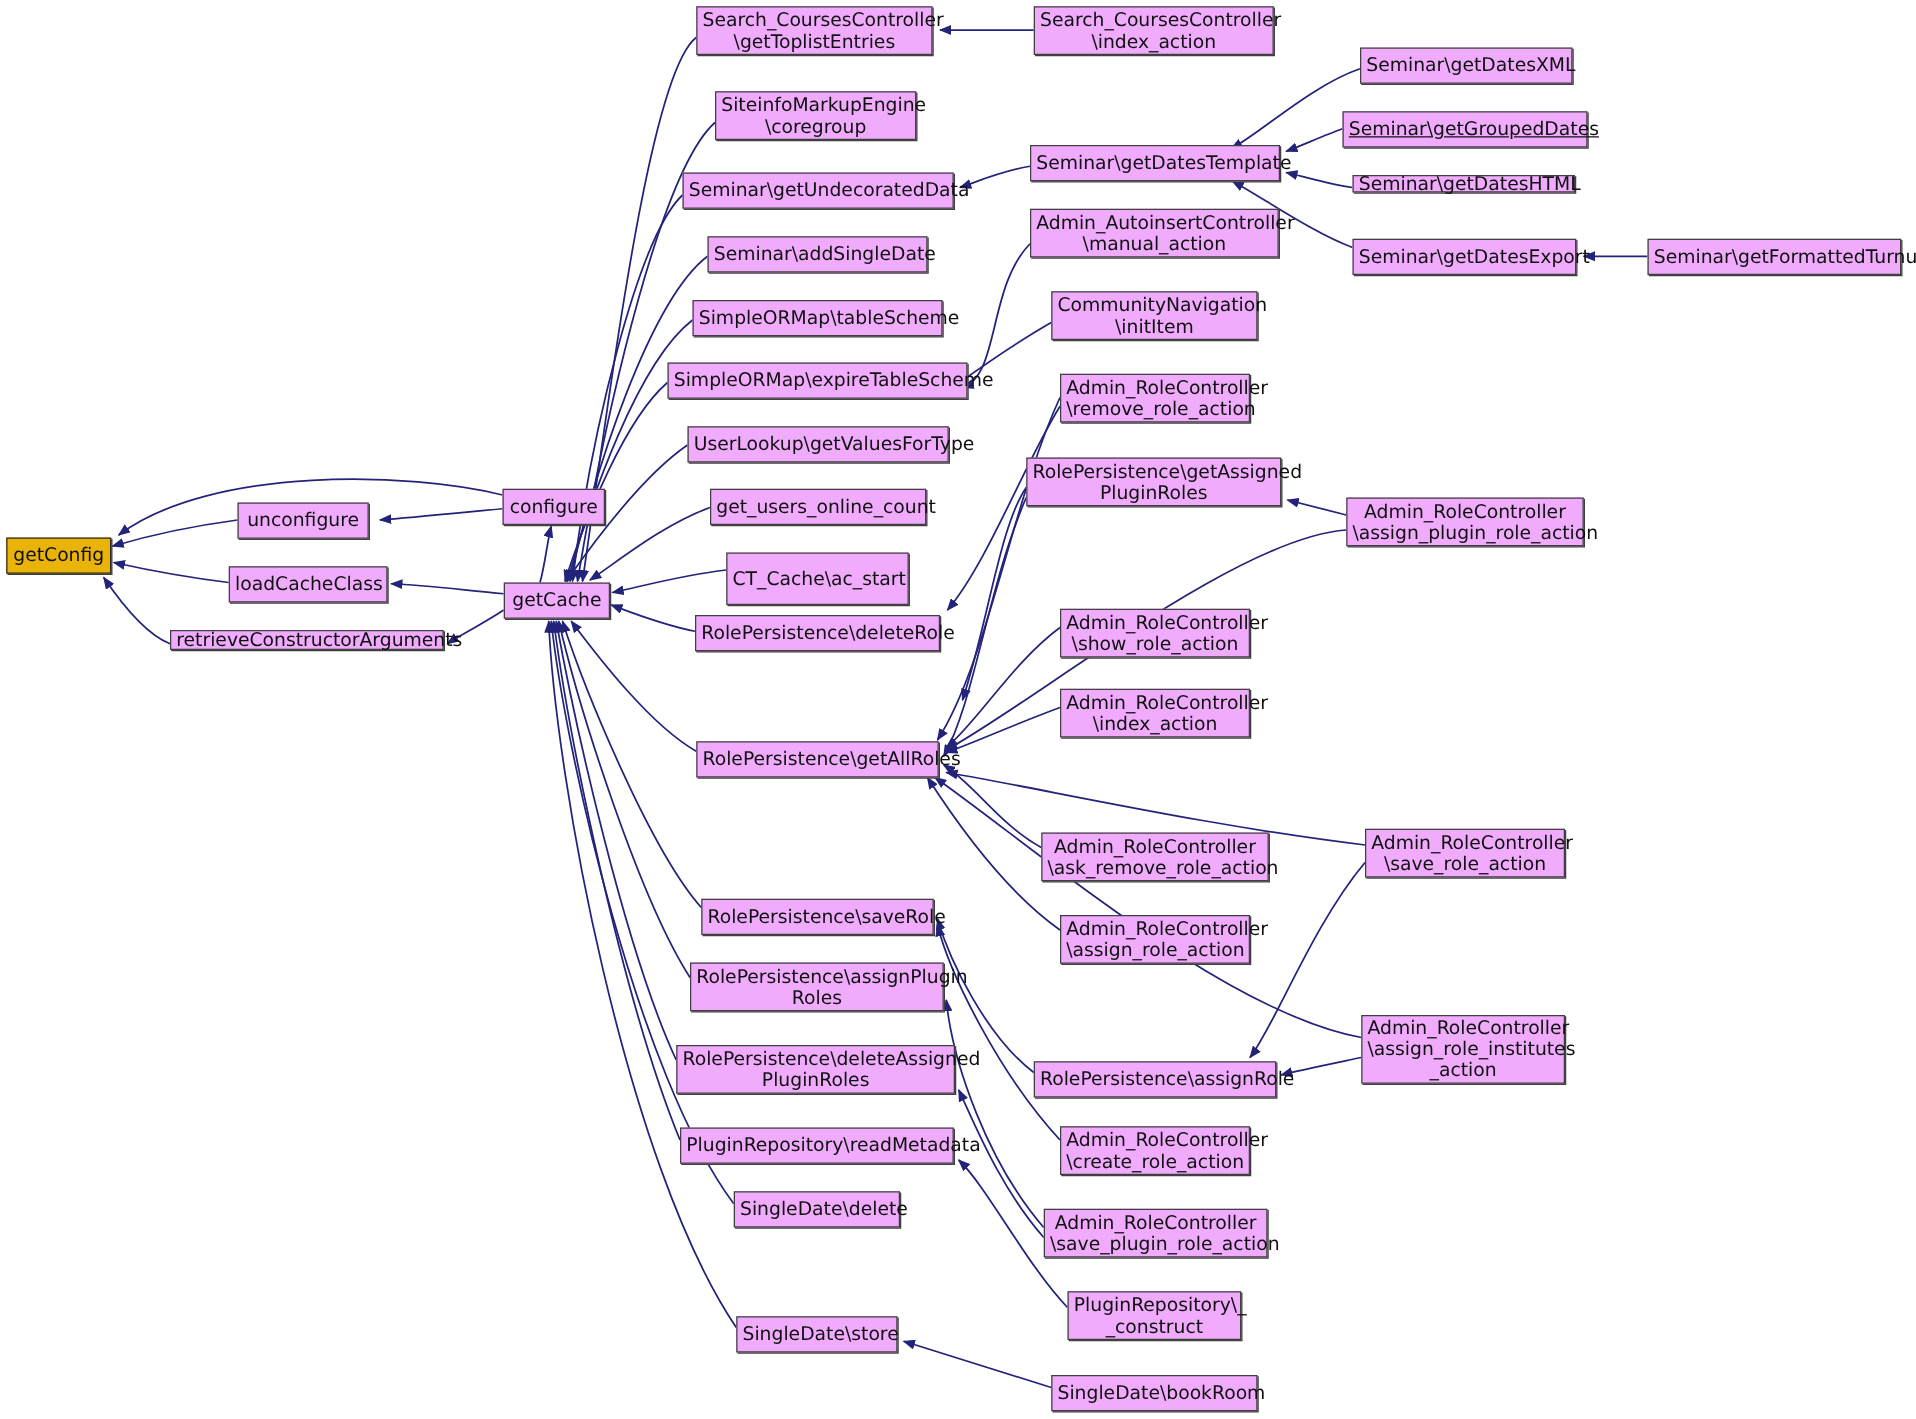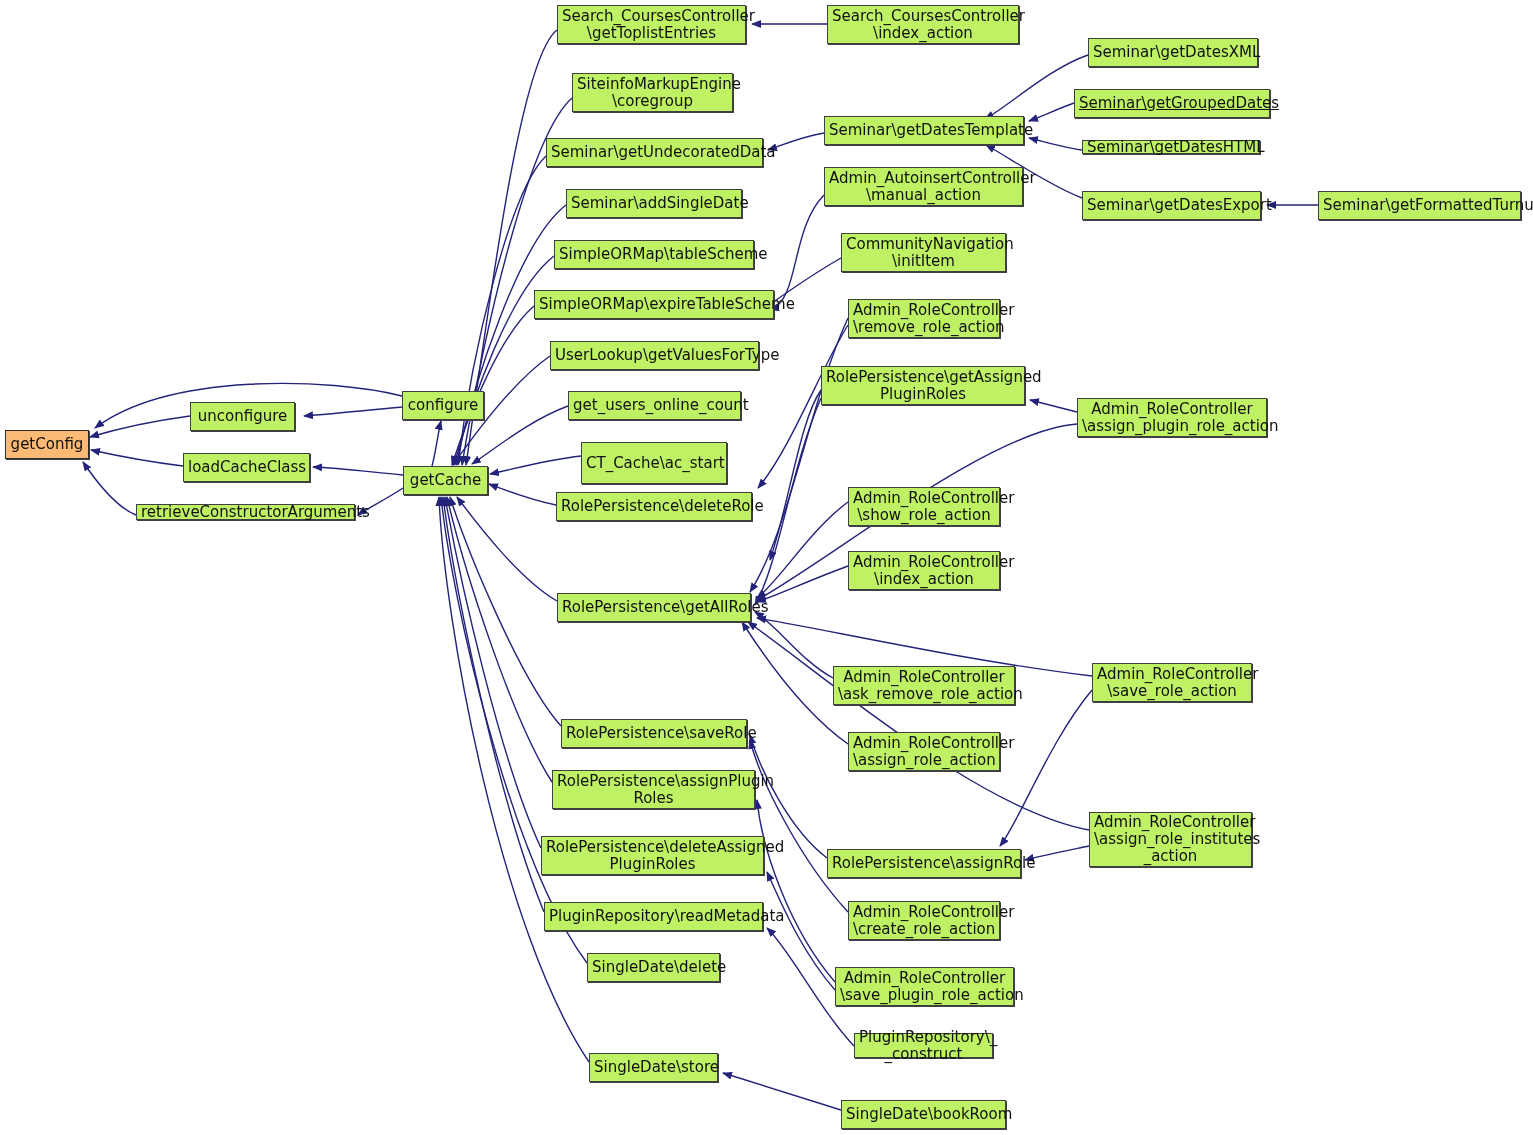--- a/index.html
+++ b/index.html
@@ -10,35 +10,35 @@
     height:1135px;
     background:#ffffff;
     font-family:"DejaVu Sans","Liberation Sans",sans-serif;
     overflow:hidden;
   }
   #edges{position:absolute;left:0;top:0;width:1533px;height:1135px;}
   .node{
     position:absolute;
     box-sizing:border-box;
     border:1px solid #404040;
-    background:#bef264;
+    background:#f0abfc;
     color:#101010;
     font-size:15px;
     line-height:17px;
     display:flex;
     align-items:center;
     justify-content:center;
     text-align:center;
     white-space:pre-line;
     letter-spacing:0px;
     box-shadow:1px 1px 0 0 #404040;
     z-index:5;
   }
   .node.root{
-    background:#fdba74;
+    background:#eab308;
     border:1px solid #2b2b2b;
   }
   .node span{display:block;width:100%;padding:0 4px;box-sizing:border-box;}
 </style>
 </head>
 <body>
 
 <div id="canvas">
   <svg id="edges" viewBox="0 0 1533 1135" xmlns="http://www.w3.org/2000/svg">
     <defs>
@@ -148,21 +148,21 @@
 \index_action</span></div>
       <div class="node" style="left: 833px; top: 666px; width: 182px; height: 39px;"><span>Admin_RoleController
 \ask_remove_role_action</span></div>
       <div class="node" style="left: 848px; top: 732px; width: 152px; height: 39px;"><span>Admin_RoleController
 \assign_role_action</span></div>
       <div class="node" style="left: 827px; top: 849px; width: 194px; height: 29px;"><span>RolePersistence\assignRole</span></div>
       <div class="node" style="left: 848px; top: 901px; width: 152px; height: 39px;"><span>Admin_RoleController
 \create_role_action</span></div>
       <div class="node" style="left: 835px; top: 967px; width: 179px; height: 39px;"><span>Admin_RoleController
 \save_plugin_role_action</span></div>
-      <div class="node" style="left: 854px; top: 1033px; width: 139px; height: 25px;"><span>PluginRepository\_
+      <div class="node" style="left: 854px; top: 1033px; width: 139px; height: 39px;"><span>PluginRepository\_
 _construct</span></div>
       <div class="node" style="left: 841px; top: 1100px; width: 165px; height: 29px;"><span>SingleDate\bookRoom</span></div>
       <div class="node" style="left: 1088px; top: 38px; width: 170px; height: 29px;"><span>Seminar\getDatesXML</span></div>
       <div class="node" style="left: 1074px; top: 89px; width: 196px; height: 29px; text-decoration: underline;"><span>Seminar\getGroupedDates</span></div>
       <div class="node" style="left: 1082px; top: 140px; width: 178px; height: 14px;"><span>Seminar\getDatesHTML</span></div>
       <div class="node" style="left: 1082px; top: 191px; width: 179px; height: 29px;"><span>Seminar\getDatesExport</span></div>
       <div class="node" style="left: 1077px; top: 398px; width: 190px; height: 39px;"><span>Admin_RoleController
 \assign_plugin_role_action</span></div>
       <div class="node" style="left: 1092px; top: 663px; width: 160px; height: 39px;"><span>Admin_RoleController
 \save_role_action</span></div>

